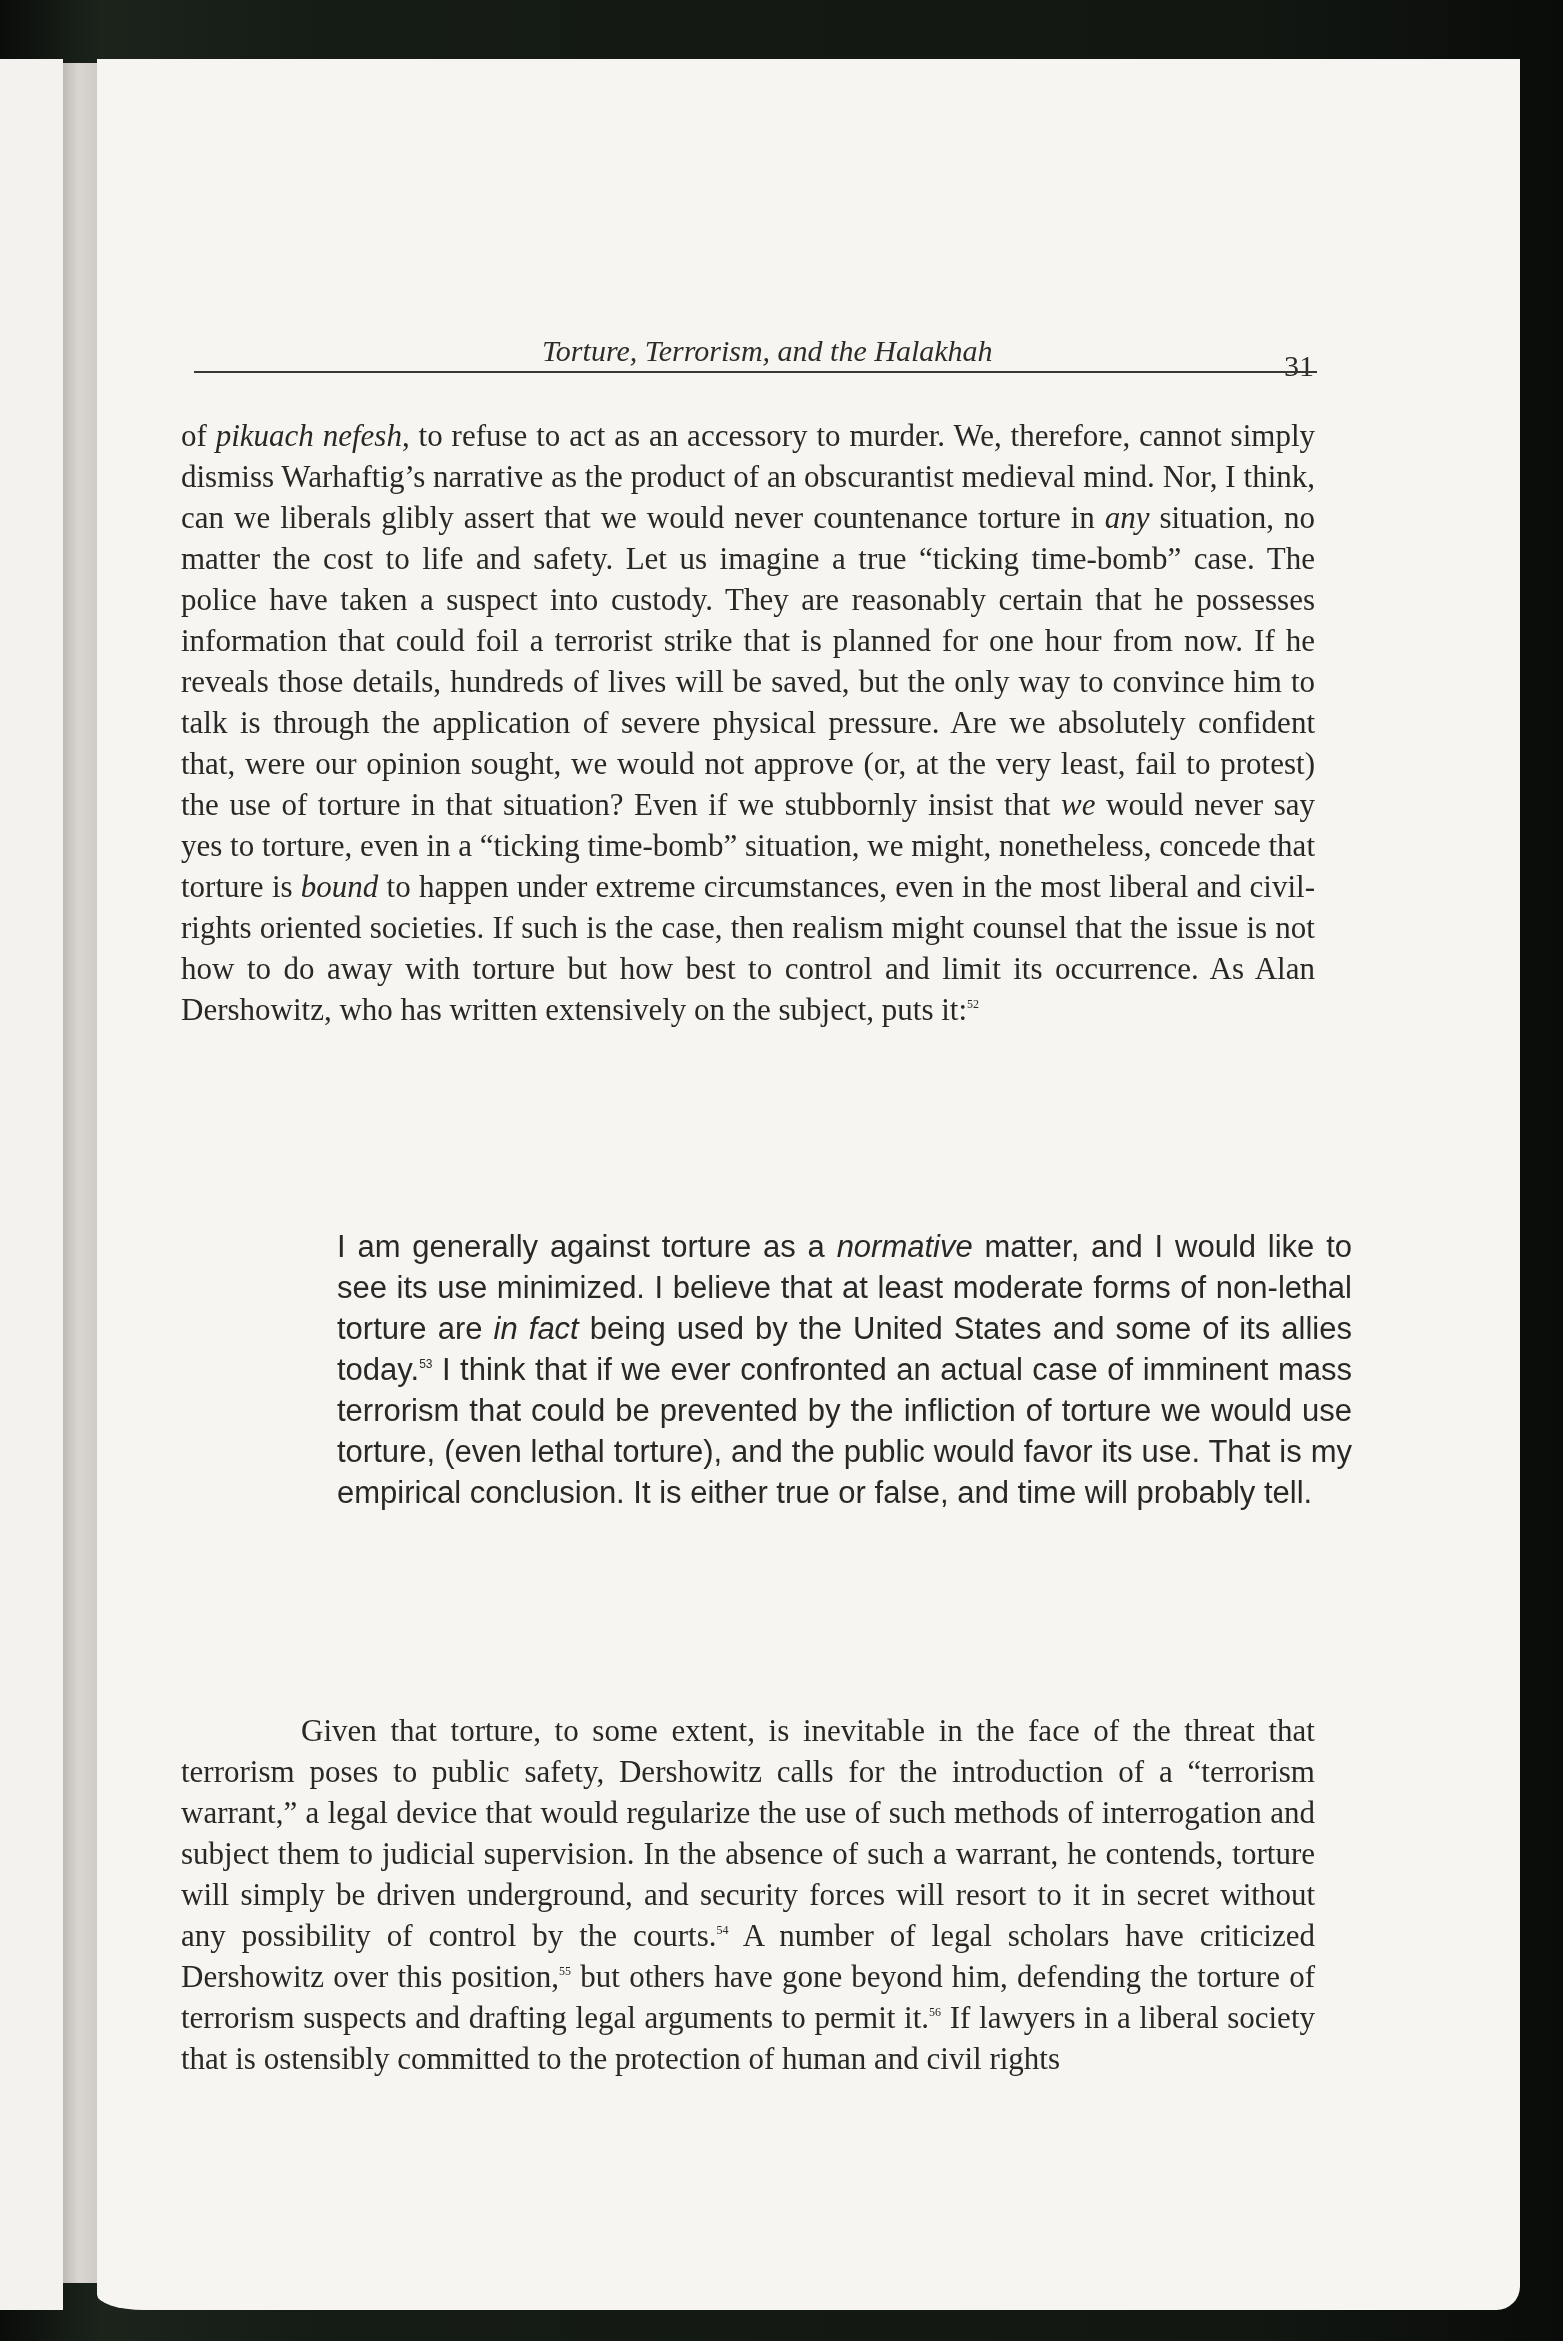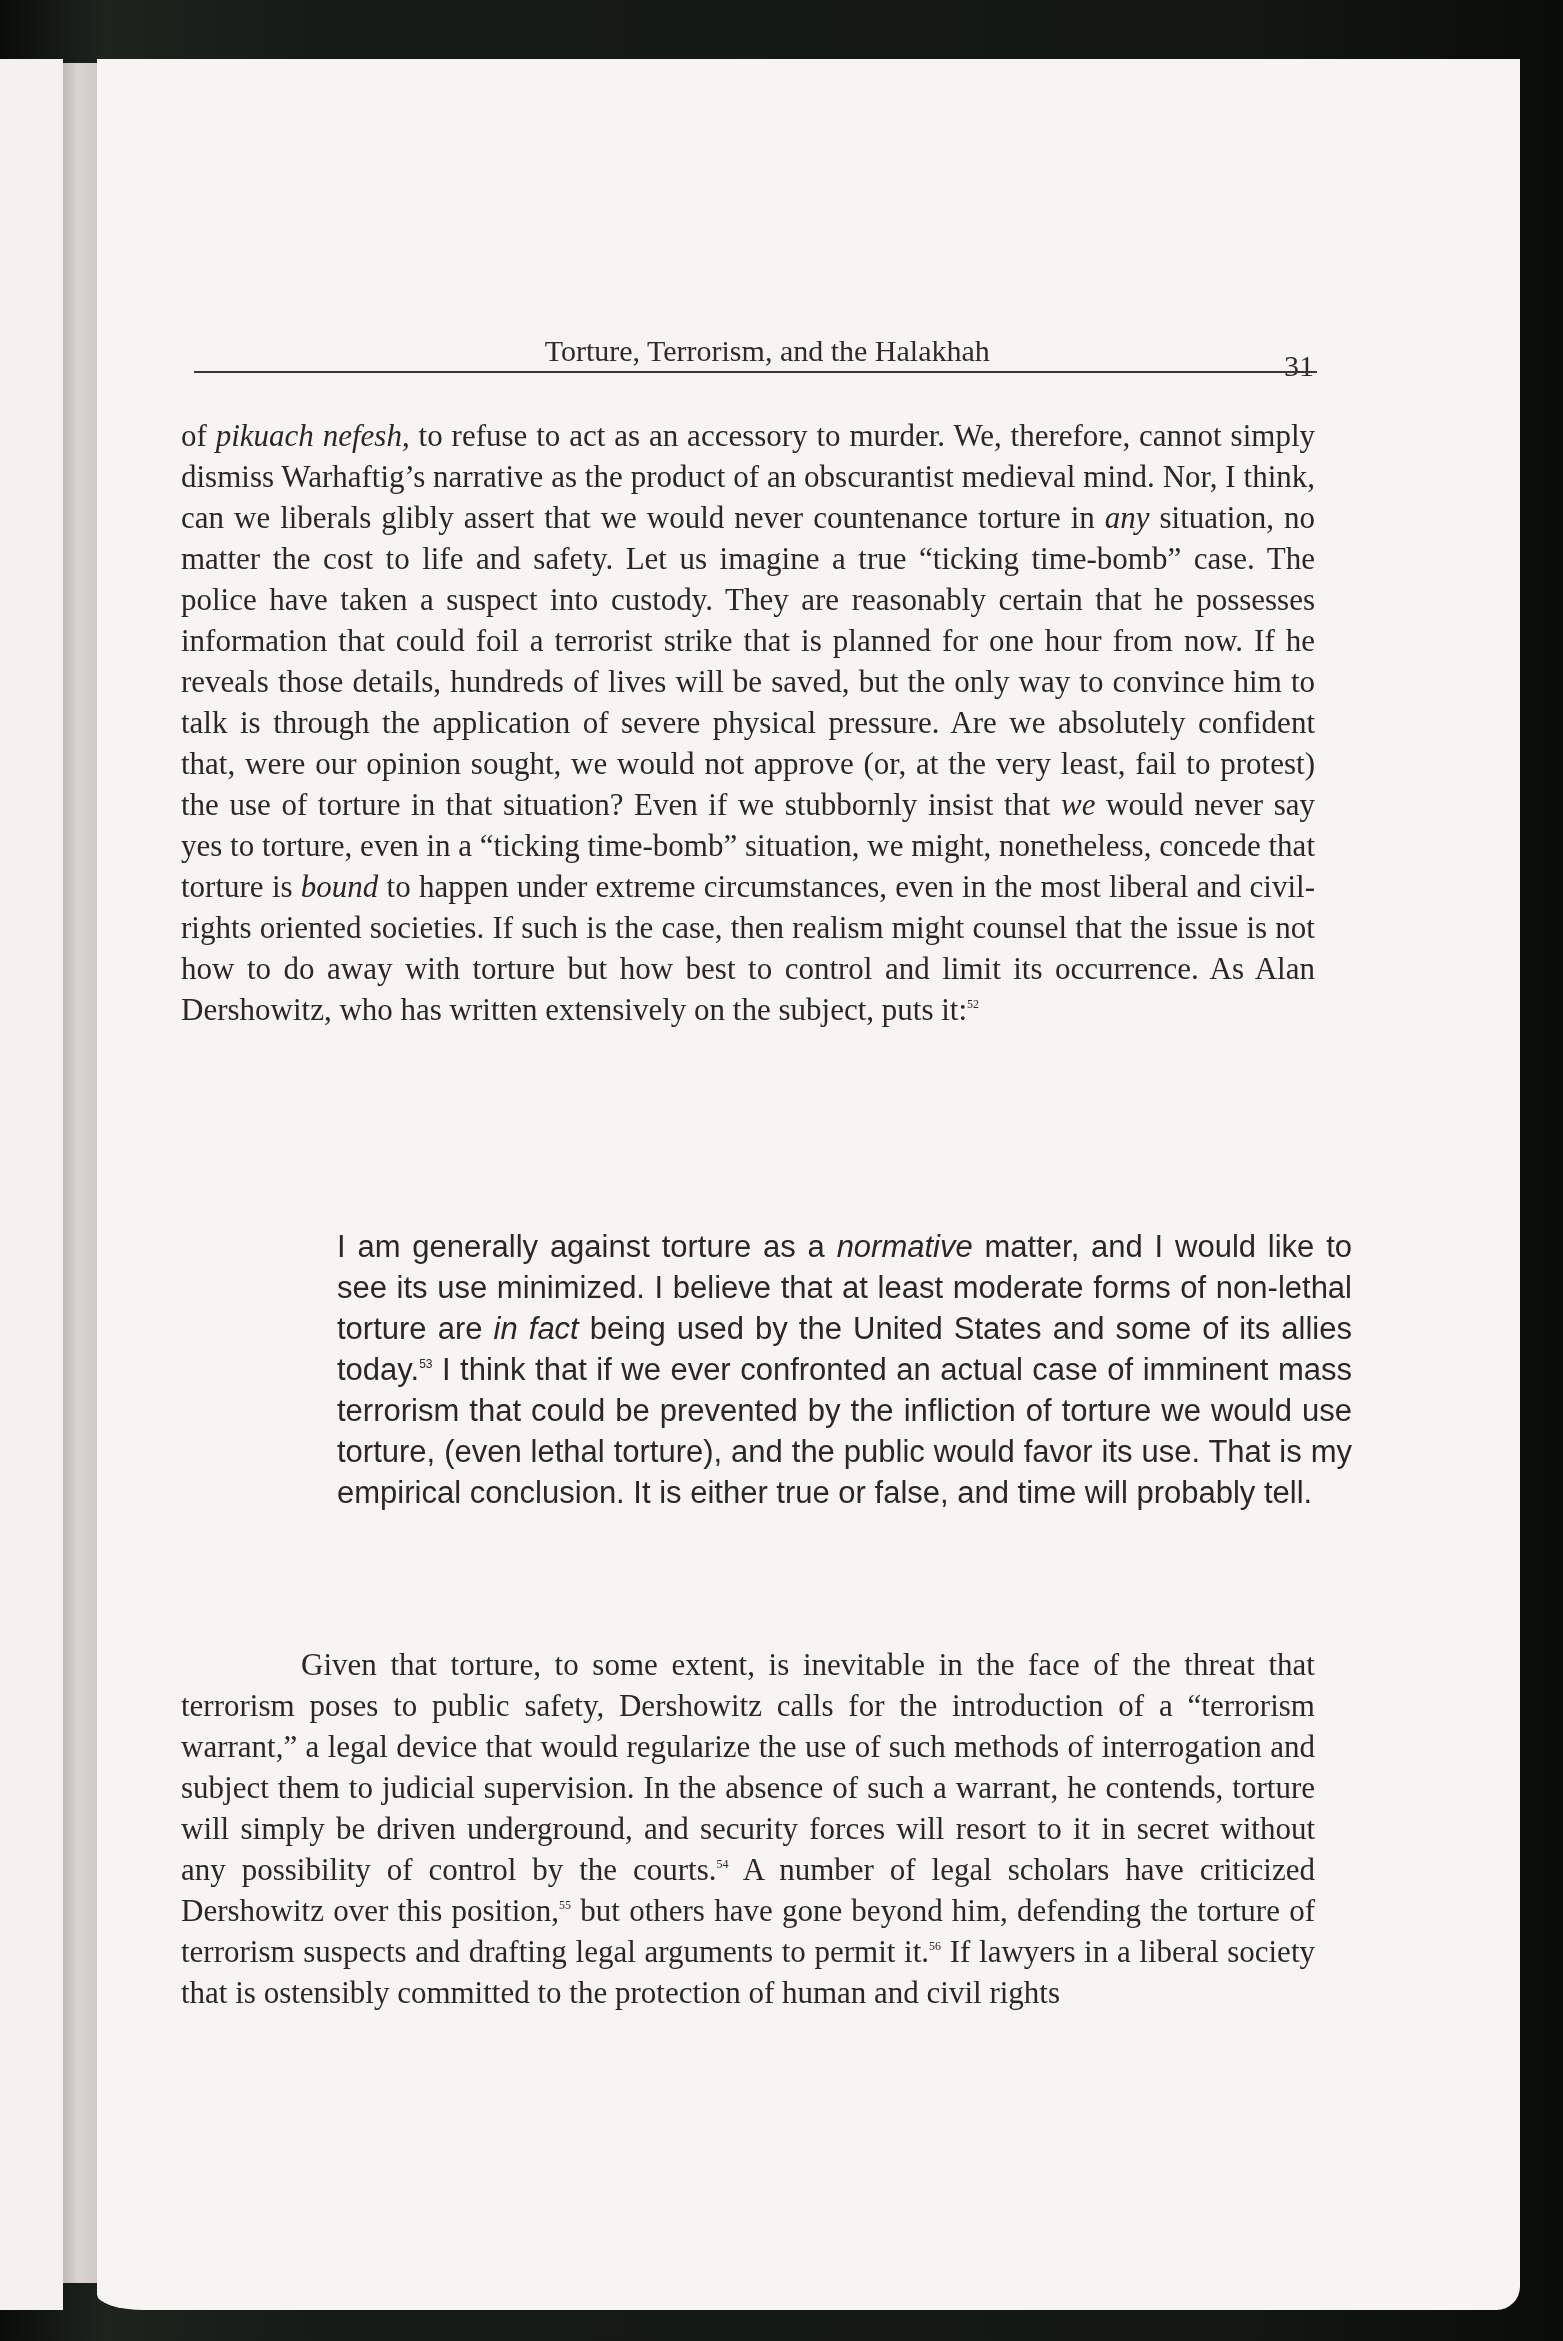--- a/index.html
+++ b/index.html
@@ -42,20 +42,21 @@
       width: 1123px;
       height: 41px;
       font-family: "Liberation Serif", serif;
       font-size: 30px;
       color: #2e2c2a;
     }
     .running-title {
       position: absolute;
       left: 0; right: 0;
       text-align: center;
+      font-style: italic;
       top: 3.1px;
       padding-left: 23.5px;
     }
     .page-number {
       position: absolute;
       right: 3.1px;
       top: 18px;
     }
     .header-rule {
       position: absolute;
@@ -80,21 +81,21 @@
       width: 1015px;
       top: 1226px;
       font-family: Liberation Sans, sans-serif;
       font-size: 31px;
       line-height: 41px;
       color: #2a2826;
       text-align: justify;
       margin-left: 37px;
     }
     .para-2 {
-      top: 1644px;
+      top: 1710px;
       text-indent: 120px;
     }
     sup {
       font-size: 12px;
       line-height: 0;
       vertical-align: 12.5px;
     }
     em { font-style: italic; }
   </style>
 </head>

